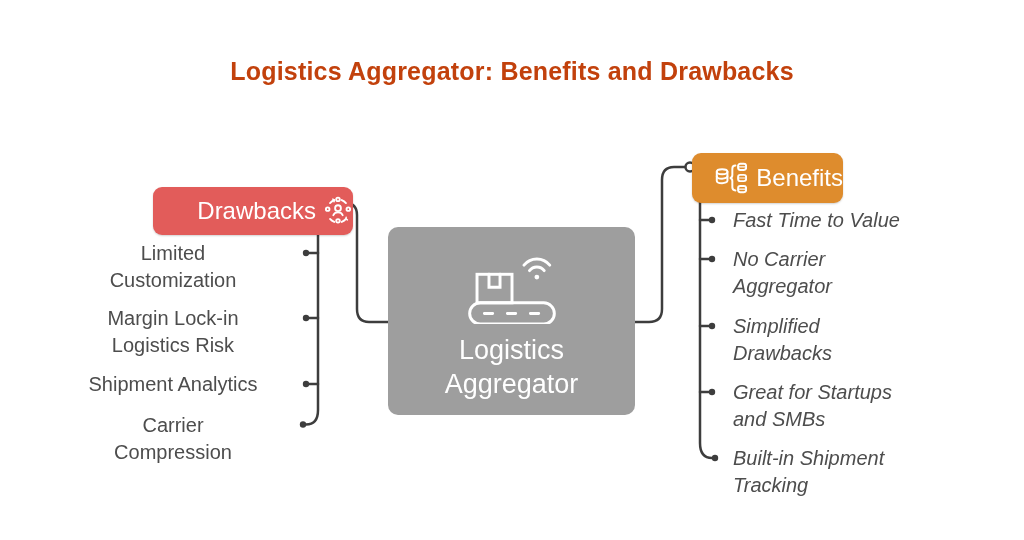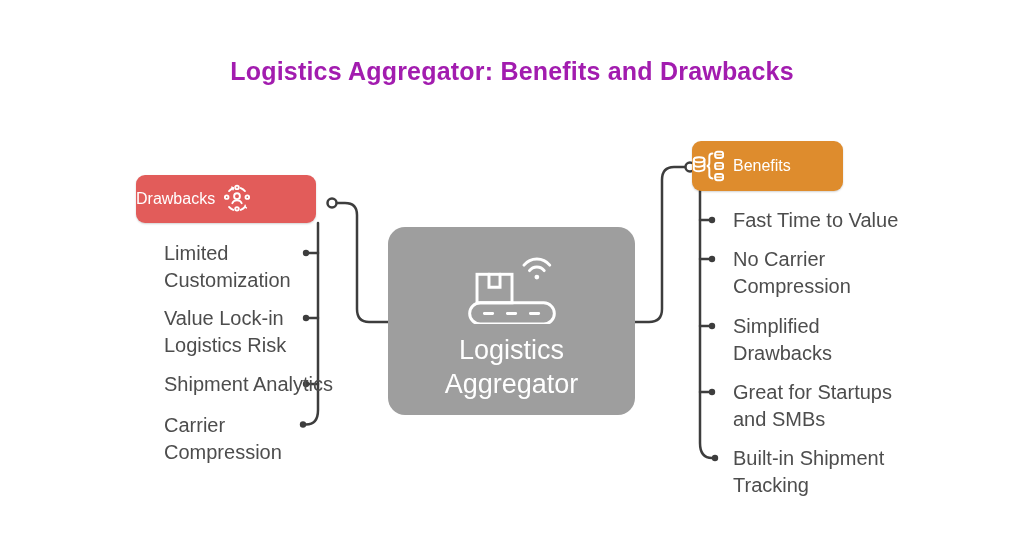--- a/index.html
+++ b/index.html
@@ -2,44 +2,45 @@
 <html><head>
 <meta charset="utf-8">
 <style>
   html,body{margin:0;padding:0;background:#ffffff;}
   .stage{
     position:relative;width:1024px;height:540px;background:#ffffff;overflow:hidden;
     font-family:"Liberation Sans", sans-serif;
   }
   .title{
     position:absolute;left:0;top:57px;width:1024px;text-align:center;
-    font-size:25px;font-weight:bold;color:#a21caf;letter-spacing:.2px;
+    font-size:25px;font-weight:bold;color:#c2410c;letter-spacing:.2px;
   }
   svg.connectors{position:absolute;left:0;top:0;width:1024px;height:540px;}
   .badge{
-    position:absolute;display:flex;align-items:center;justify-content:flex-start;
-    gap:9px;border-radius:9px;color:#ffffff;font-size:16px;
+    position:absolute;display:flex;align-items:center;justify-content:flex-end;
+    gap:9px;border-radius:9px;color:#ffffff;font-size:24px;
     box-shadow:0 1px 2px rgba(0,0,0,.18);
+    margin-top:12px;
   }
-  .badge-drawbacks{left:136px;top:175px;width:180px;height:48px;background:#e25c5a;gap:7px;}
+  .badge-drawbacks{left:153px;top:175px;width:200px;height:48px;background:#e25c5a;gap:7px;}
   .badge-benefits{left:692px;top:141px;width:151px;height:50px;background:#de8c2d;}
   .center-node{
     position:absolute;left:388px;top:227px;width:247px;height:188px;
-    background:#9e9e9e;border-radius:17px;color:#ffffff;text-decoration:underline;
+    background:#9e9e9e;border-radius:10px;color:#ffffff;text-decoration:underline;
   }
   .center-icon{position:absolute;left:50%;top:16px;transform:translateX(-50%);}
   .center-label{
     position:absolute;left:50%;top:106px;transform:translateX(-50%);
     width:210px;text-align:center;font-size:27px;line-height:34px;color:#ffffff;
   }
   .list-item{
     position:absolute;font-size:20px;line-height:27px;color:#4d4d4d;
   }
-  .list-item.left{right:690px;width:170px;text-align:left;}
-  .list-item.right{left:733px;width:180px;text-align:left;}
+  .list-item.left{right:766px;width:170px;text-align:center;}
+  .list-item.right{left:733px;width:180px;text-align:left;font-style:italic;}
   .badge .icon-wrap{display:flex;align-items:center;}
 </style>
 </head>
 <body>
 
 <div class="stage">
 
   <div class="title">Logistics Aggregator: Benefits and Drawbacks</div>
 
   <svg class="connectors" viewBox="0 0 1024 540" fill="none" stroke="#3d3d3d" stroke-width="2.5" stroke-linecap="round">
@@ -116,23 +117,23 @@
         <rect x="14" y="34" width="38" height="31"></rect>
         <path d="M27 34 V 48 H 39 V 34"></path>
         <rect x="6" y="65" width="92" height="23" rx="11.5"></rect>
         <path d="M22 76.5 H 31 M47 76.5 H 56 M72 76.5 H 81"></path>
       </svg>
     </span>
     <div class="center-label">Logistics Aggregator</div>
   </div>
 
   <div class="list-item left" style="top:240px">Limited Customization</div>
-  <div class="list-item left" style="top:305px">Value Lock-in Logistics Risk</div>
+  <div class="list-item left" style="top:305px">Margin Lock-in Logistics Risk</div>
   <div class="list-item left" style="top:371px">Shipment Analytics</div>
   <div class="list-item left" style="top:412px">Carrier Compression</div>
 
   <div class="list-item right" style="top:207px">Fast Time to Value</div>
-  <div class="list-item right" style="top:246px">No Carrier Compression</div>
+  <div class="list-item right" style="top:246px">No Carrier Aggregator</div>
   <div class="list-item right" style="top:313px">Simplified Drawbacks</div>
   <div class="list-item right" style="top:445px">Built-in Shipment Tracking</div>
   <div class="list-item right" style="top:379px">Great for Startups and SMBs</div>
 
 </div>
 
 </body></html>

